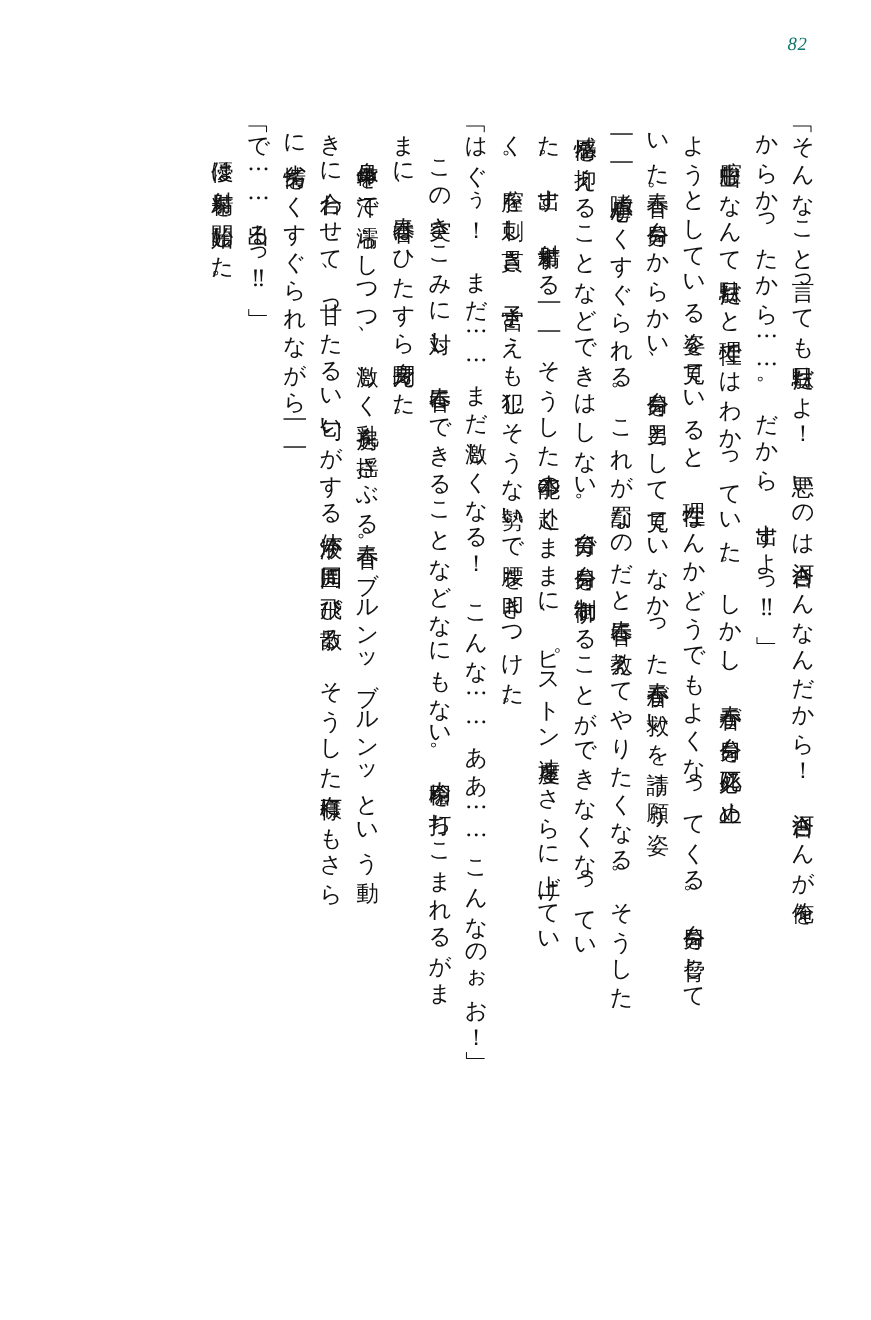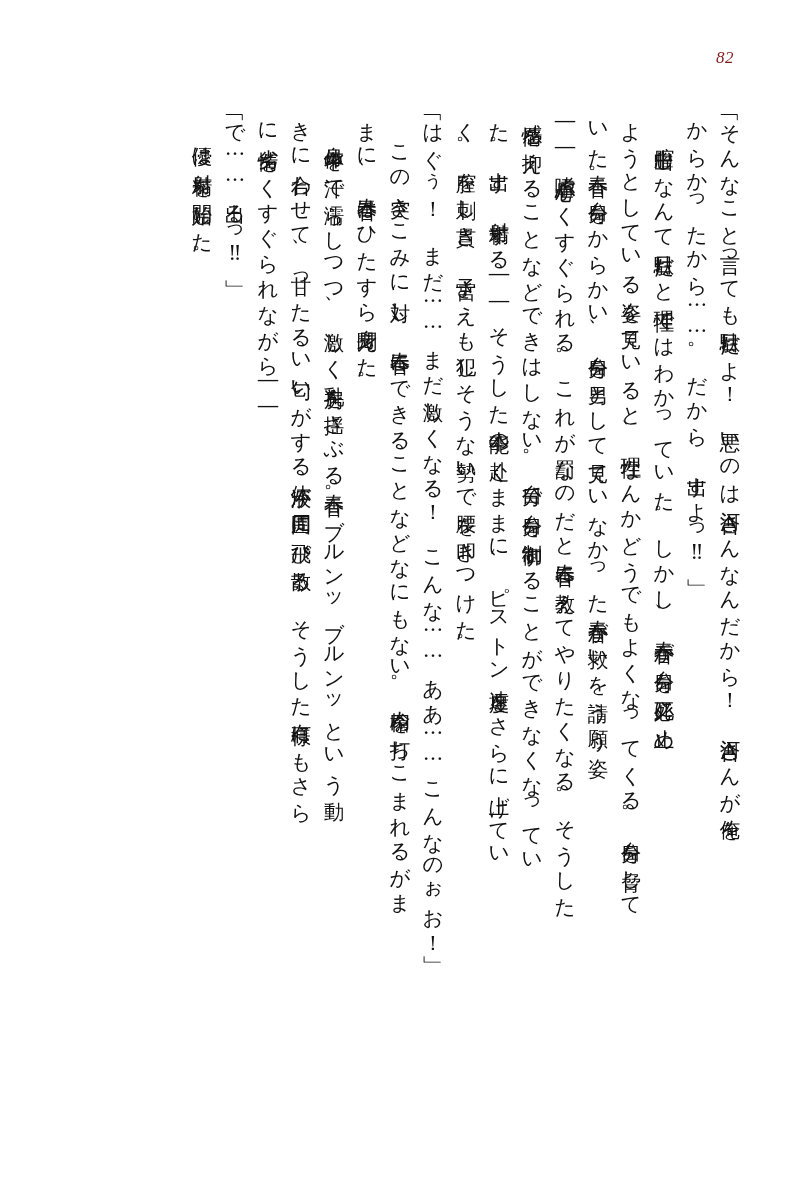--- a/index.html
+++ b/index.html
@@ -20,23 +20,22 @@
     inset: 0;
     background: #ffffff;
   }
   .page-number {
     position: absolute;
     top: 30px;
     right: 58px;
     font-size: 17px;
     font-style: italic;
     font-family: "Liberation Serif", "DejaVu Serif", serif;
-    color: #7f1d1d;
+    color: #0f766e;
     letter-spacing: 0.5px;
-    margin-top: 18px;
   }
   .text-block {
     position: absolute;
     top: 108px;
     left: 44px;
     right: 52px;
     height: 1060px;
     display: flex;
     flex-direction: row-reverse;
     justify-content: flex-start;

